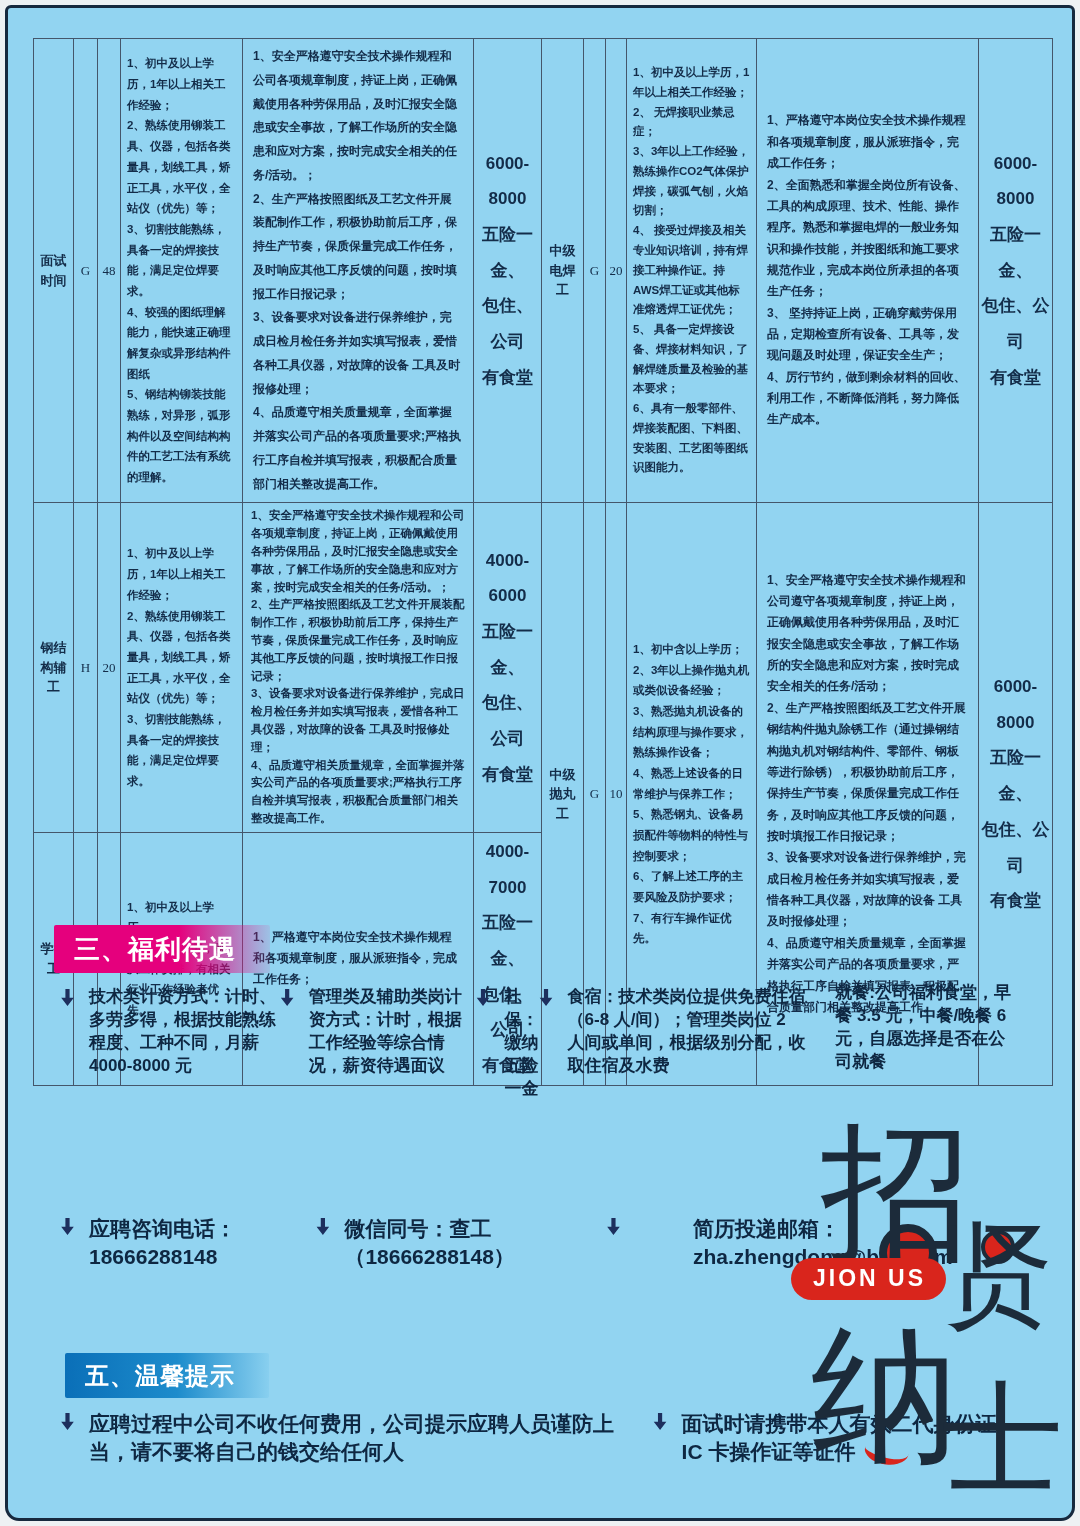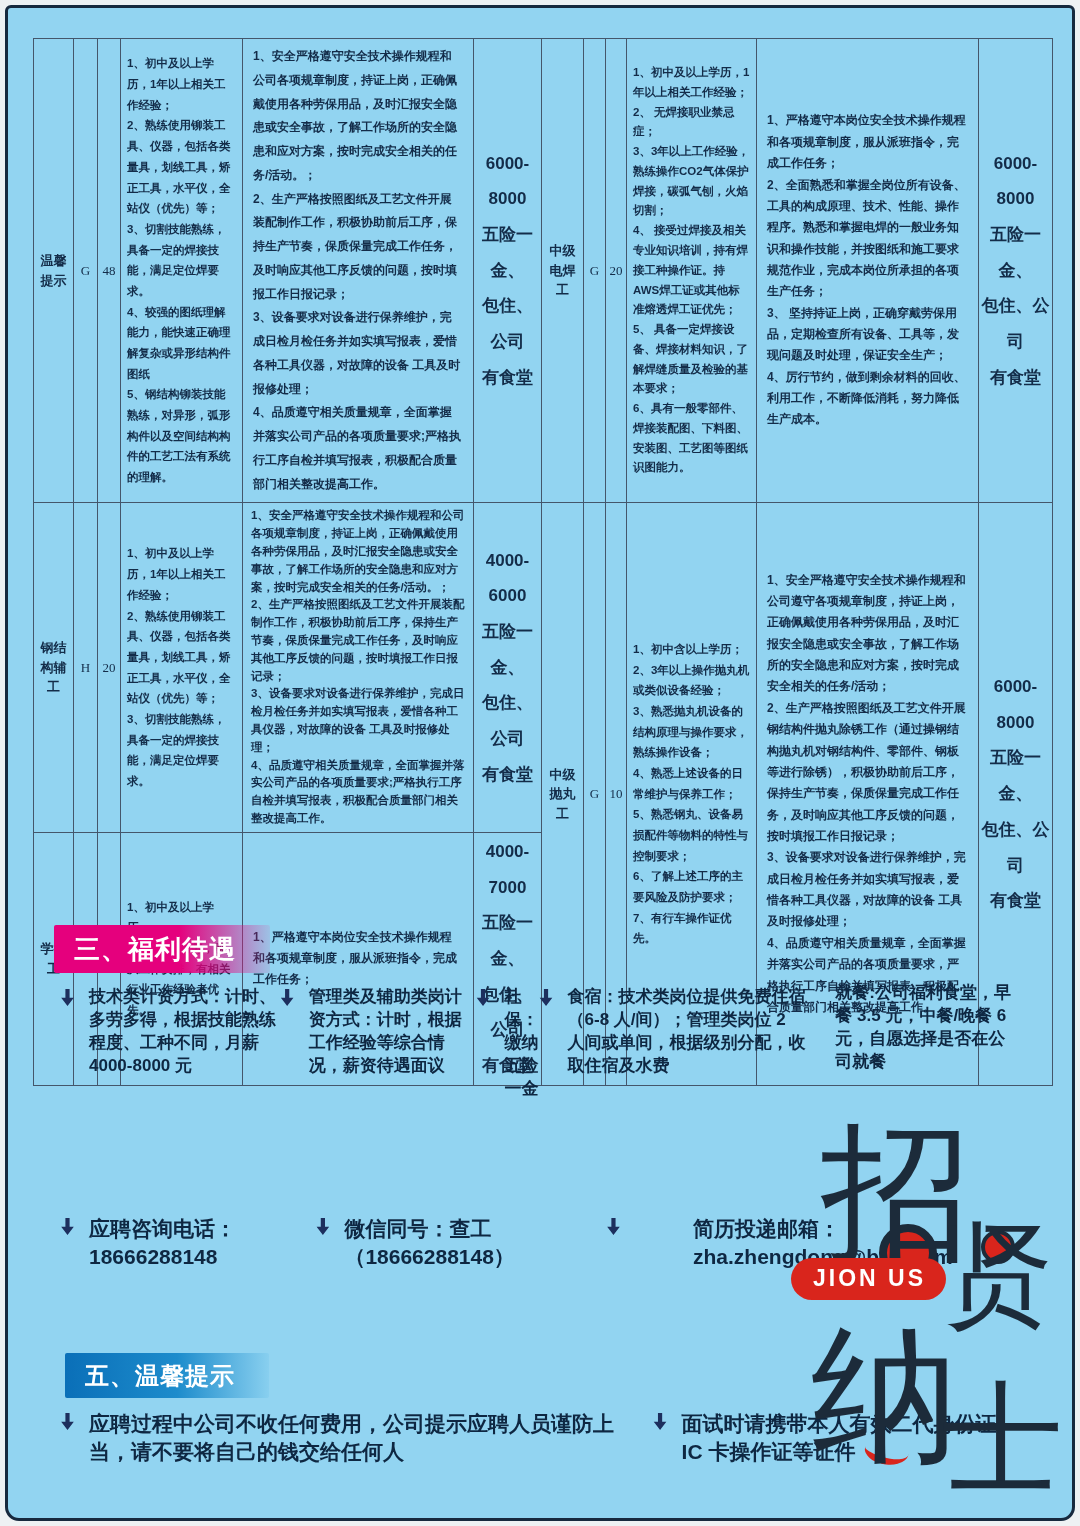--- a/index.html
+++ b/index.html
@@ -90,21 +90,21 @@
         <col style="width:68px">
       <col style="width:42px">
         <col style="width:22px">
         <col style="width:21px">
       <col style="width:130px">
         <col style="width:222px">
         <col style="width:74px">
     </colgroup>
     <tbody>
         <tr style="height:425px">
-      <td class="c-title">温馨提示</td>
+      <td class="c-title">面试时间</td>
       <td class="c-grade">G</td>
       <td class="c-count">48</td>
       <td class="c-req pre">1、初中及以上学历，1年以上相关工作经验；
 2、熟练使用铆装工具、仪器，包括各类量具，划线工具，矫正工具，水平仪，全站仪（优先）等；
 3、切割技能熟练，具备一定的焊接技能，满足定位焊要求。
 4、较强的图纸理解能力，能快速正确理解复杂或异形结构件图纸
 5、钢结构铆装技能熟练，对异形，弧形构件以及空间结构构件的工艺工法有系统的理解。</td>
       <td class="c-duty pre">1、安全严格遵守安全技术操作规程和公司各项规章制度，持证上岗，正确佩戴使用各种劳保用品，及时汇报安全隐患或安全事故，了解工作场所的安全隐患和应对方案，按时完成安全相关的任务/活动。；
 2、生产严格按照图纸及工艺文件开展装配制作工作，积极协助前后工序，保持生产节奏，保质保量完成工作任务，及时响应其他工序反馈的问题，按时填报工作日报记录；
 3、设备要求对设备进行保养维护，完成日检月检任务并如实填写报表，爱惜各种工具仪器，对故障的设备 工具及时报修处理；

